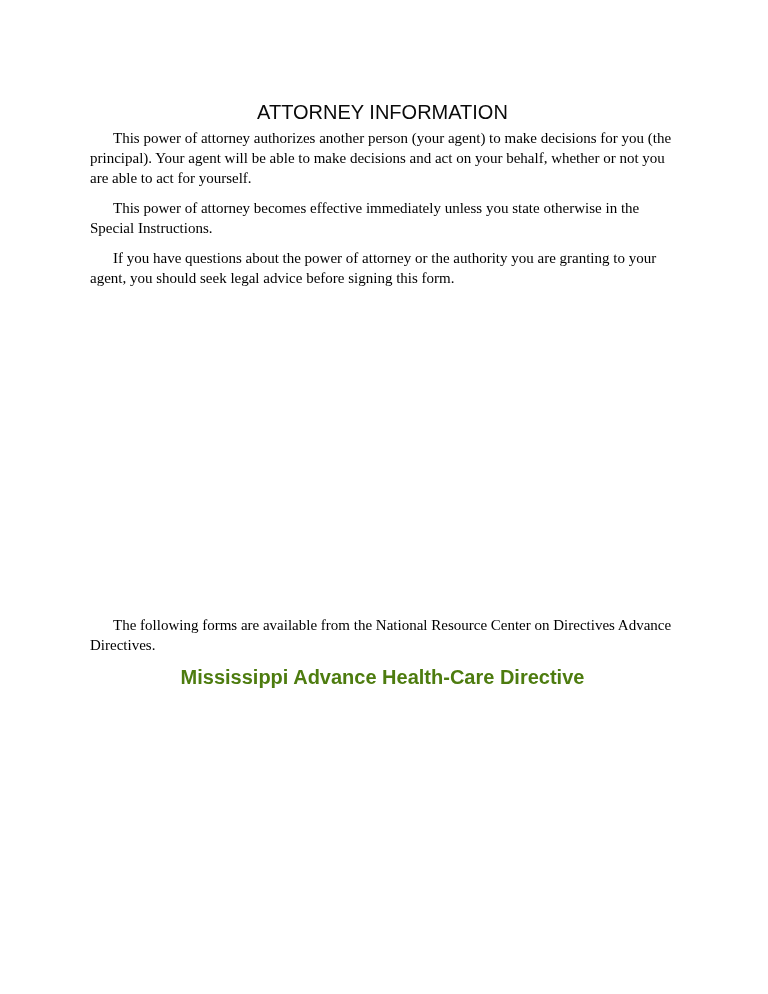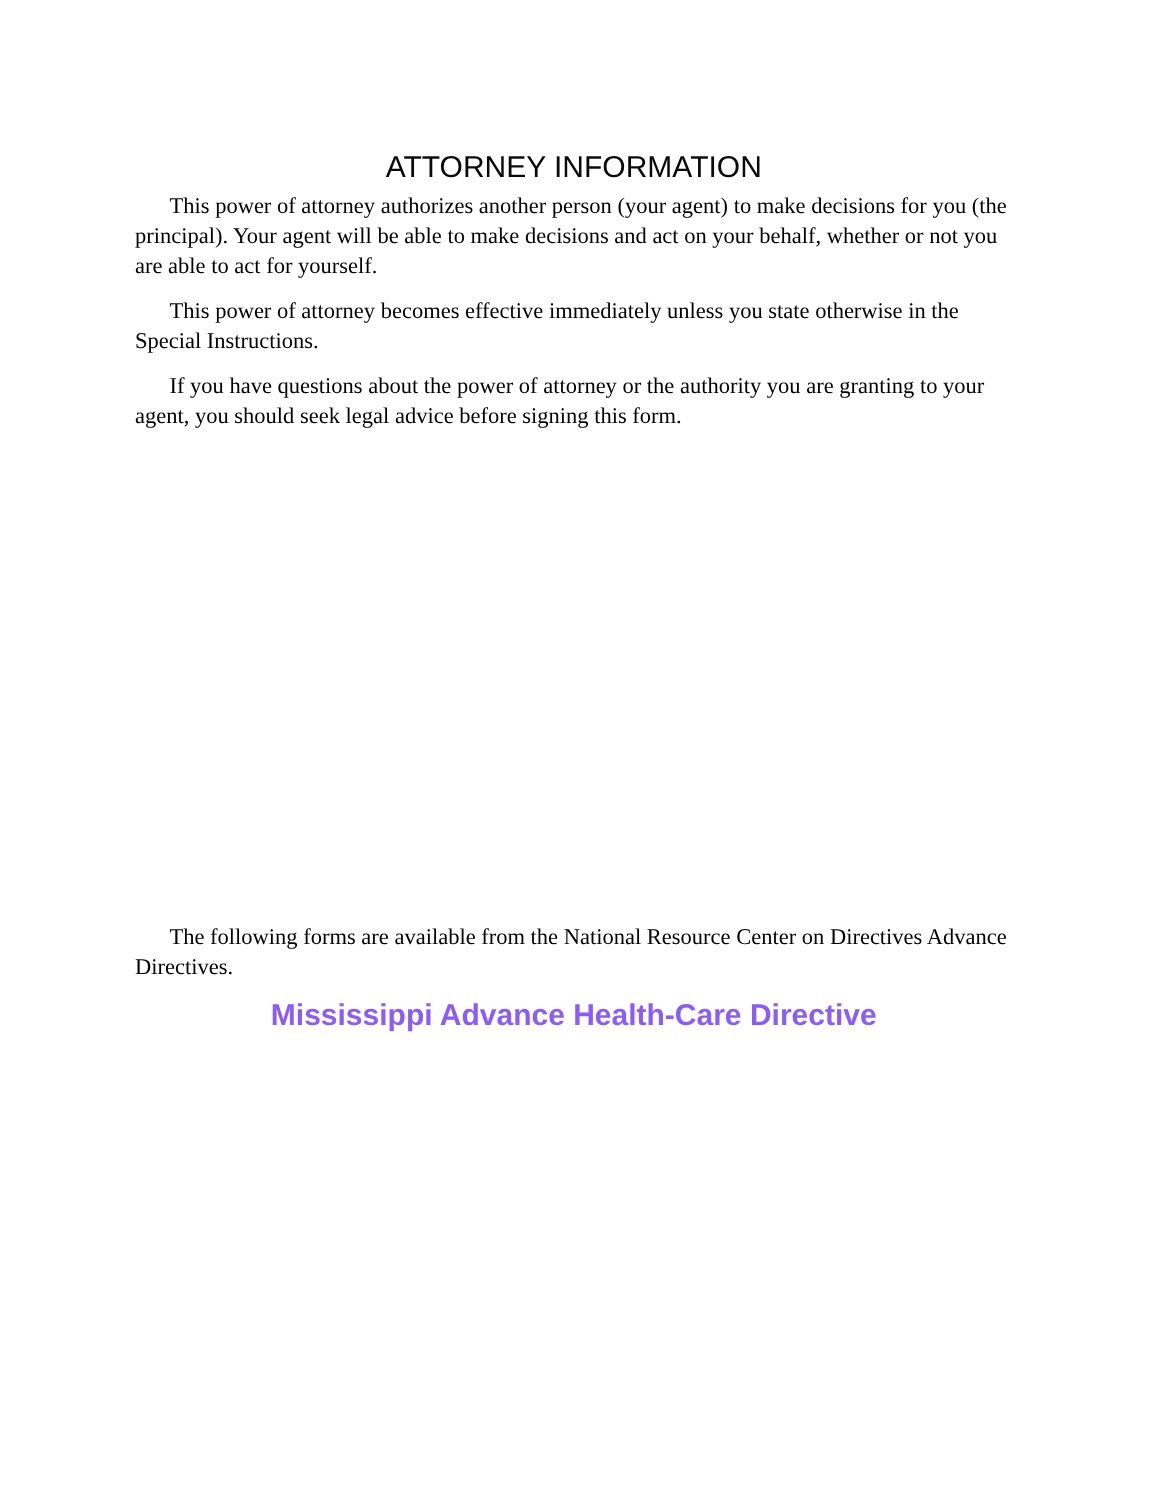--- a/index.html
+++ b/index.html
@@ -54,21 +54,21 @@
   .big-gap {
     height: 317px;
   }
   .footer-heading {
     font-family: "Liberation Sans", "DejaVu Sans", sans-serif;
     font-weight: bold;
     font-size: 20px;
     line-height: 24px;
     text-align: center;
     margin: 0;
-    color: #8b5cf6;
+    color: #4d7c0f;
   }
 </style>
 </head>
 <body>
 
 <div class="page">
   <div class="content">
 
 
     <h2 class="doc-subtitle">ATTORNEY INFORMATION</h2>

